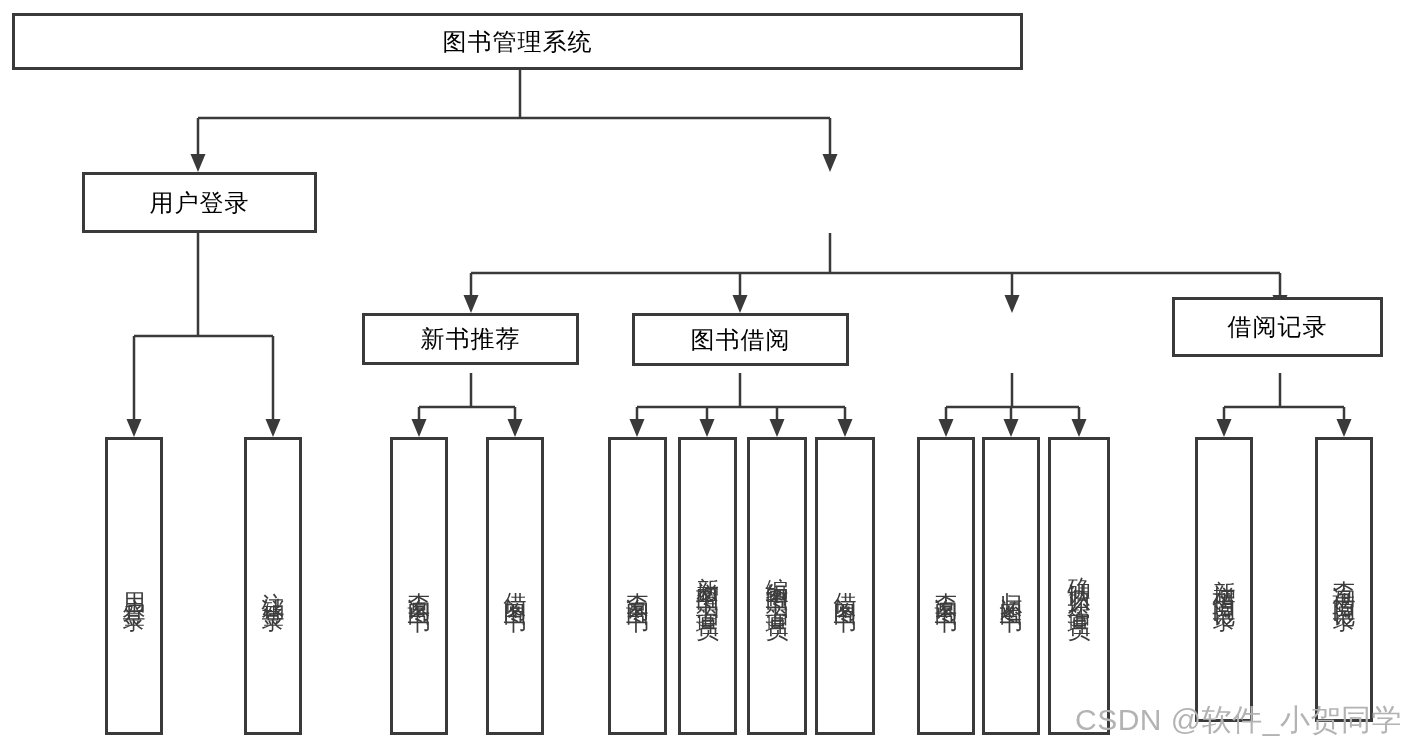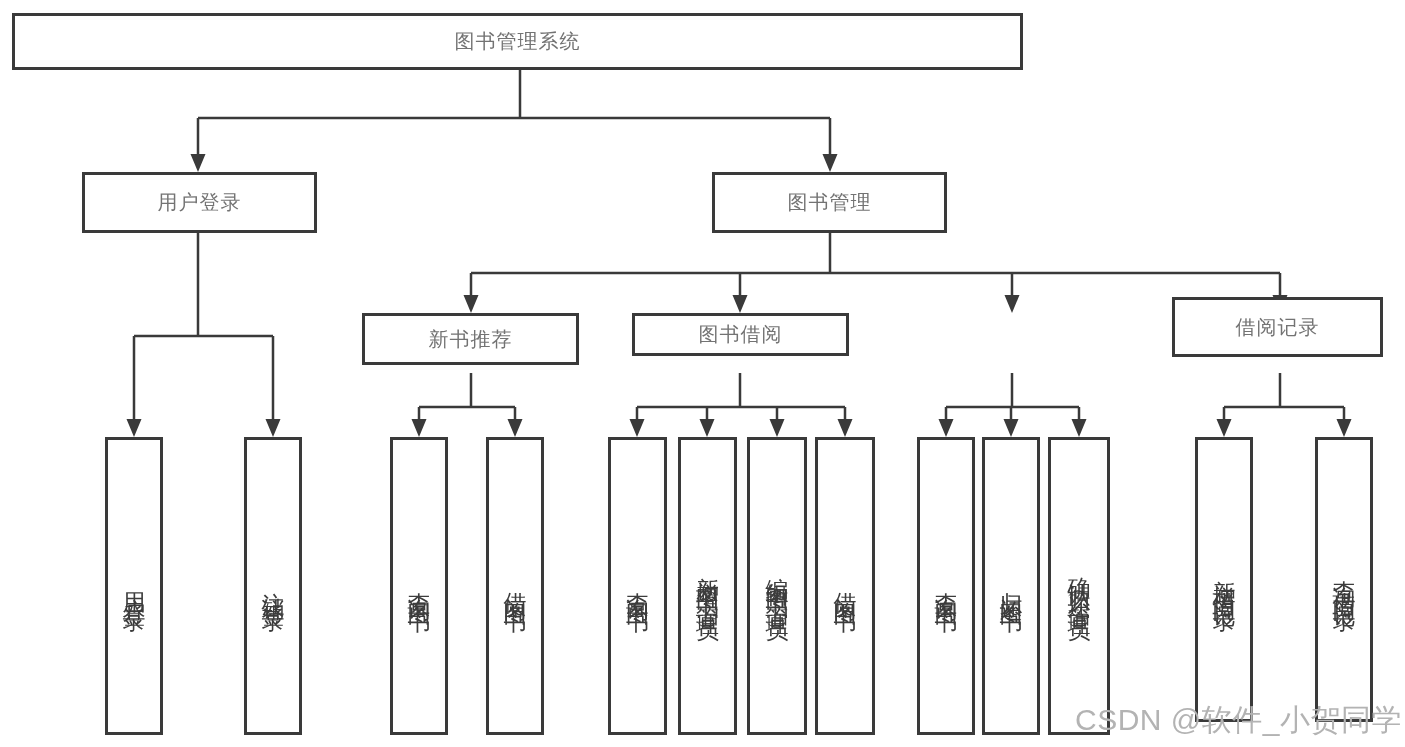--- a/index.html
+++ b/index.html
@@ -7,21 +7,21 @@
     position:relative;width:1405px;height:747px;background:#ffffff;
     font-family:"Liberation Sans",sans-serif;overflow:hidden;
   }
   .connectors{position:absolute;left:0;top:0;width:1405px;height:747px}
   .connectors .ln{stroke:#3a3a3a;stroke-width:2.5;fill:none}
   .connectors .ar{fill:#3a3a3a;stroke:none}
   .box{
     position:absolute;background:#ffffff;border:3px solid #3a3a3a;
     box-sizing:border-box;display:flex;align-items:center;justify-content:center;
   }
-  .hlbl{font-size:20px;color:#737373;letter-spacing:1px;white-space:nowrap}
+  .hlbl{font-size:24px;color:#000000;letter-spacing:1px;white-space:nowrap}
   .vlbl{
     writing-mode:vertical-rl;text-orientation:mixed;
     font-size:23px;color:#3c3c3c;letter-spacing:6px;line-height:1;white-space:nowrap;
   }
   .watermark{
     position:absolute;right:3px;bottom:6px;
     font-size:30px;color:#b3b3b3;letter-spacing:0.5px;white-space:nowrap;
   }
 </style>
 </head>
@@ -48,28 +48,25 @@
       M1216.5 419 h15 L1224 437 Z M1336.5 419 h15 L1344 437 Z"></path>
   </svg>
 
   <div class="box" style="left:12px;top:13px;width:1011px;height:57px">
     <span class="hlbl">图书管理系统</span>
   </div>
 
   <div class="box" style="left:82px;top:172px;width:235px;height:61px">
     <span class="hlbl">用户登录</span>
   </div>
-  <div class="box" style="left:712px;top:172px;width:235px;height:61px">
-    <span class="hlbl">图书管理</span>
-  </div>
 
   <div class="box" style="left:362px;top:313px;width:217px;height:52px">
     <span class="hlbl">新书推荐</span>
   </div>
-  <div class="box" style="left:632px;top:313px;width:217px;height:43px">
+  <div class="box" style="left:632px;top:313px;width:217px;height:53px">
     <span class="hlbl">图书借阅</span>
   </div>
   <div class="box" style="left:1172px;top:297px;width:211px;height:60px">
     <span class="hlbl">借阅记录</span>
   </div>
 
   <div class="box" style="left:105px;top:437px;width:58px;height:298px">
     <span class="vlbl">用户登录</span>
   </div>
   <div class="box" style="left:244px;top:437px;width:58px;height:298px">

